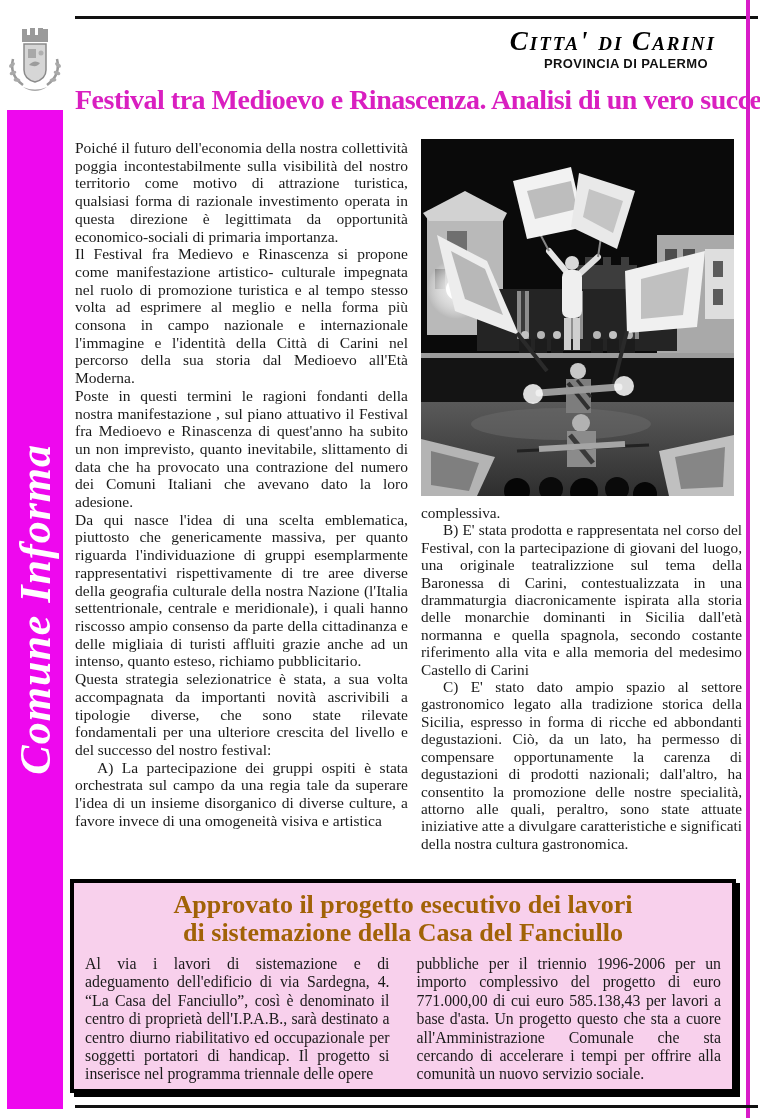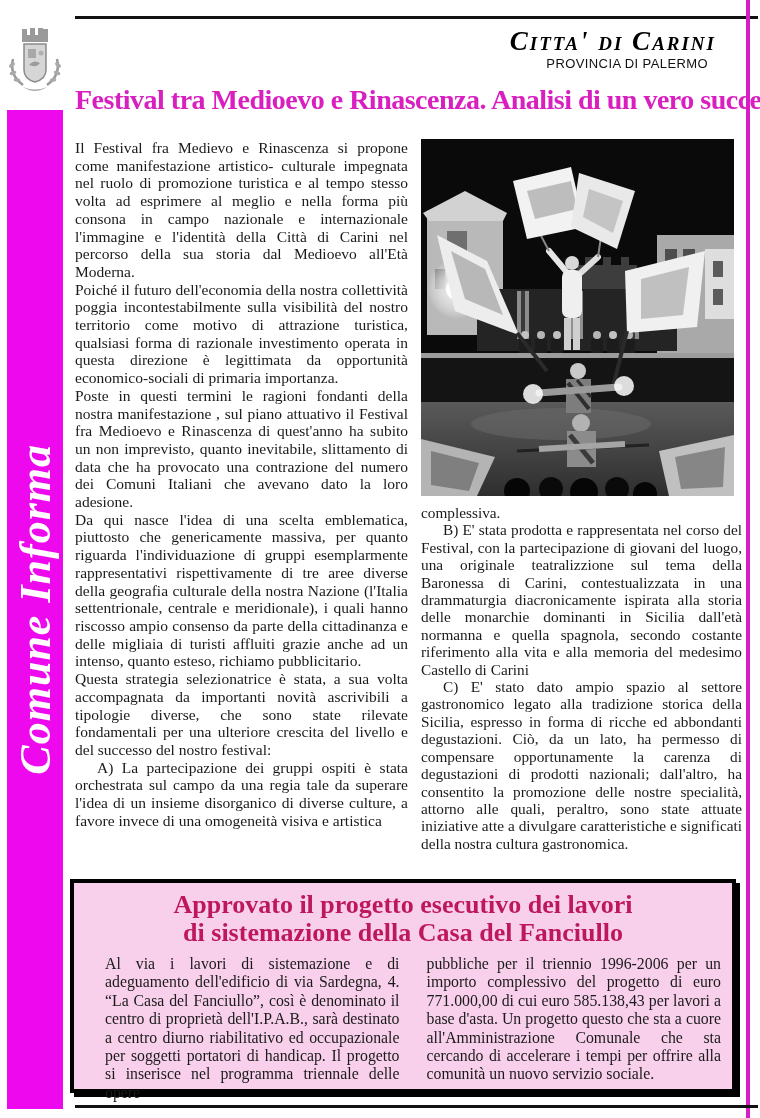--- a/index.html
+++ b/index.html
@@ -25,21 +25,21 @@
     font-family:"Liberation Serif", serif; letter-spacing:1px; white-space:nowrap;
   }
 
   .masthead-city {
     position:absolute; right:44px; top:26px; text-align:right;
     color:#000000; font-style:italic; font-weight:bold; font-size:27px;
     font-variant:small-caps; letter-spacing:2px;
   }
   .masthead-province {
     position:absolute; right:52px; top:56px; text-align:left;
-    font-family:"Liberation Sans", sans-serif; font-weight:normal; font-size:13px;
+    font-family:"Liberation Sans", sans-serif; font-weight:bold; font-size:13px;
     color:#111; letter-spacing:0.4px;
   }
 
   .article-title {
     position:absolute; left:75px; top:84px; width:668px; text-align:center;
     color:#d91fc0; font-weight:bold; font-size:28px; letter-spacing:-0.5px;
     white-space:nowrap;
   }
 
   .columns { position:absolute; left:75px; top:139px; width:667px; display:flex; gap:13px; }
@@ -49,22 +49,22 @@
   .col-right p { font-size:15.3px; line-height:17.4px; }
   .columns p.indent { text-indent:22px; }
 
   .photo-frame { width:313px; height:357px; margin-bottom:8px; }
   .photo-frame svg { display:block; }
 
   .project-box {
     position:absolute; left:70px; top:879px; width:666px; height:214px;
     background:#f8d0ec; border:4px solid #000; box-shadow:4px 4px 0 #000;
   }
-  .project-title { text-align:center; font-weight:bold; font-size:26px; line-height:27.5px; margin-top:8px; color:#be185d; }
-  .project-columns { display:flex; gap:27px; padding:9px 11px 0 11px;margin-left:20px; }
+  .project-title { text-align:center; font-weight:bold; font-size:26px; line-height:27.5px; margin-top:8px; color:#a16207; }
+  .project-columns { display:flex; gap:27px; padding:9px 11px 0 11px; }
   .project-columns p { width:50%; text-align:justify; font-size:15.8px; line-height:18.4px; }
 </style>
 </head>
 <body>
 
 <div class="page">
 
   <div class="top-rule"></div>
   <div class="right-rule"></div>
   <div class="bottom-rule"></div>
@@ -103,22 +103,22 @@
     <span class="sidebar-title">Comune Informa</span>
   </div>
 
   <div class="masthead-city">Citta' di Carini</div>
   <div class="masthead-province">PROVINCIA DI PALERMO</div>
 
   <div class="article-title">Festival tra Medioevo e Rinascenza. Analisi di un vero successo</div>
 
   <div class="columns">
     <div class="col-left">
+      <p>Poiché il futuro dell'economia della nostra collettività poggia incontestabilmente sulla visibilità del nostro territorio come motivo di attrazione turistica, qualsiasi forma di razionale investimento operata in questa direzione è legittimata da opportunità economico-sociali di primaria importanza.</p>
       <p>Il Festival fra Medievo e Rinascenza si propone come manifestazione artistico- culturale impegnata nel ruolo di promozione turistica e al tempo stesso volta ad esprimere al meglio e nella forma più consona in campo nazionale e internazionale l'immagine e l'identità della Città di Carini nel percorso della sua storia dal Medioevo all'Età Moderna.</p>
-      <p>Poiché il futuro dell'economia della nostra collettività poggia incontestabilmente sulla visibilità del nostro territorio come motivo di attrazione turistica, qualsiasi forma di razionale investimento operata in questa direzione è legittimata da opportunità economico-sociali di primaria importanza.</p>
       <p>Poste in questi termini le ragioni fondanti della nostra manifestazione , sul piano attuativo il Festival fra Medioevo e Rinascenza di quest'anno ha subito un non imprevisto, quanto inevitabile, slittamento di data che ha provocato una contrazione del numero dei Comuni Italiani che avevano dato la loro adesione.</p>
       <p>Da qui nasce l'idea di una scelta emblematica, piuttosto che genericamente massiva, per quanto riguarda l'individuazione di gruppi esemplarmente rappresentativi rispettivamente di tre aree diverse della geografia culturale della nostra Nazione (l'Italia settentrionale, centrale e meridionale), i quali hanno riscosso ampio consenso da parte della cittadinanza e delle migliaia di turisti affluiti grazie anche ad un intenso, quanto esteso, richiamo pubblicitario.</p>
       <p>Questa strategia selezionatrice è stata, a sua volta accompagnata da importanti novità ascrivibili a tipologie diverse, che sono state rilevate fondamentali per una ulteriore crescita del livello e del successo del nostro festival:</p>
       <p class="indent">A) La partecipazione dei gruppi ospiti è stata orchestrata sul campo da una regia tale da superare l'idea di un insieme disorganico di diverse culture, a favore invece di una omogeneità visiva e artistica</p>
     </div>
     <div class="col-right">
 
       <div class="photo-frame">
         <svg width="313" height="357" viewBox="0 0 313 357">
           <defs>

